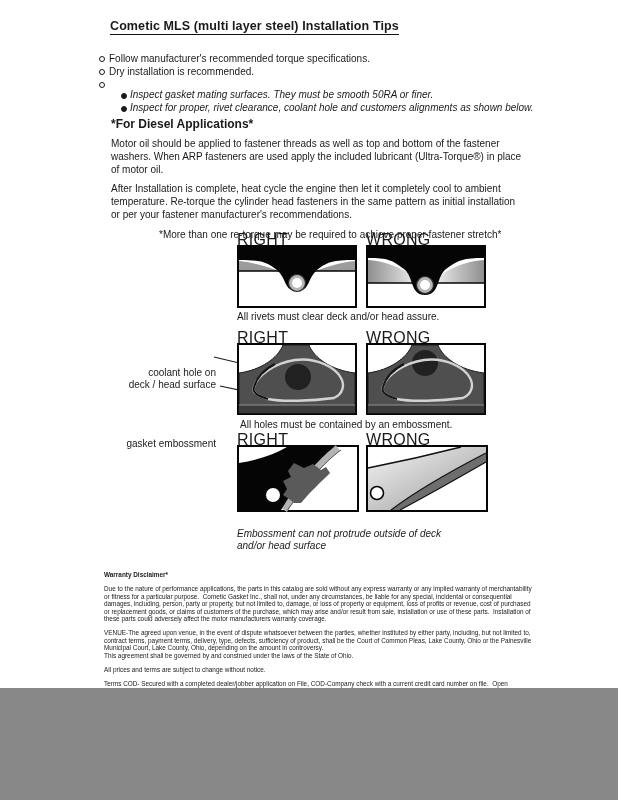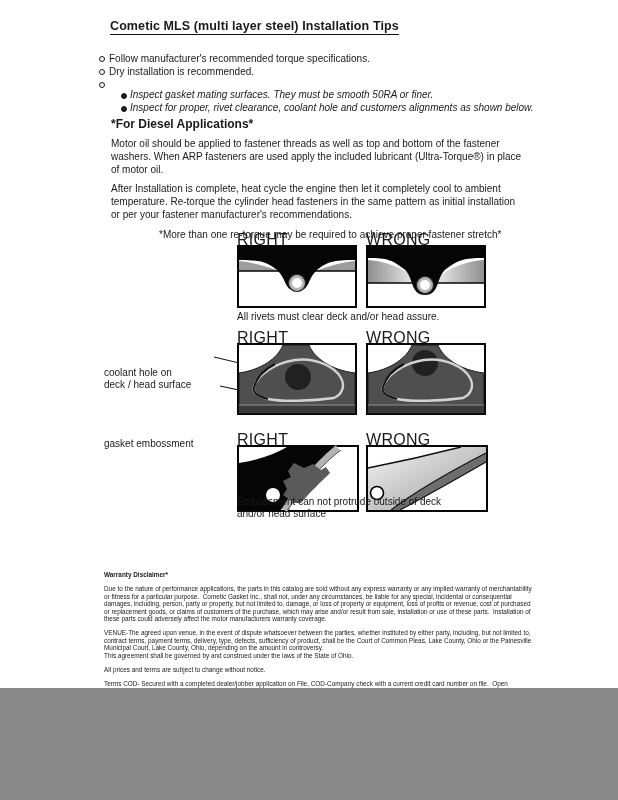--- a/index.html
+++ b/index.html
@@ -19,21 +19,21 @@
   .b-marker{flex:0 0 auto;width:4px;height:4px;border:1px solid #1a1a1a;border-radius:50%;
     margin:4px 4px 0 0;}
   .b-row.lvl2 .b-marker{background:#1a1a1a;width:4px;height:4px;margin-top:4.5px;margin-right:3px;}
   .diesel{left:111px;top:118px;width:412px;font-size:10px;line-height:13px;}
   .diesel h2{font-size:12px;font-weight:bold;margin:0 0 6px 0;}
   .diesel p{margin:0 0 6px 0;white-space:pre-wrap;}
   .diesel .note{margin-top:7px;margin-left:48px;}
   .figlabel{font-size:16px;letter-spacing:.3px;text-align:left;width:120px;}
   .figcap{font-size:10px;line-height:11.5px;white-space:pre-wrap;}
   .figbox{display:block;}
-  .sidelabels{left:104px;top:344px;width:112px;font-size:10px;line-height:11.5px;
+  .sidelabels{left:104px;top:344px;width:112px;text-align:right;font-size:10px;line-height:11.5px;
     white-space:pre-wrap;}
   .sidelabels .lab2{margin-top:25px;}
   .fineprint{left:104px;top:571px;width:428px;font-size:6.4px;line-height:7.4px;}
   .fineprint .fp-head{font-weight:bold;margin:0 0 7px 0;}
   .fineprint p{margin:0 0 7px 0;white-space:pre-wrap;}
   .pagenum{left:372px;top:761px;font-size:13px;letter-spacing:.2px;}
 </style>
 </head>
 <body>
 
@@ -140,20 +140,21 @@
     <path d="M46,2 C41,15 24,27 2,30 L2,70 L118,70 L118,30 C94,27 77,15 72,2 Z" fill="#4f4f4f" stroke="#1a1a1a" stroke-width="1"></path>
     <rect x="2" y="62" width="116" height="8" fill="#3b3b3b"></rect>
     <line x1="2" y1="62" x2="118" y2="62" stroke="#9a9a9a" stroke-width="0.9"></line>
     <circle cx="59" cy="20" r="13" fill="#212121"></circle>
     <g>
       <path d="M17,44 C20,32 38,20 58,17 C80,14 99,25 104,35 C108,42 106,51 97,55 C75,58 45,59 31,56 C21,53 15,50 17,44 Z" fill="none" stroke="#d2d2d2" stroke-width="2.4"></path>
       <path d="M38,21 C28,26 20,34 17,44 C15,50 21,53 31,56" fill="none" stroke="#141414" stroke-width="2"></path>
     </g>
   </svg>
 
+  <div class="abs figcap" style="left:240px;top:419px;">All holes must be contained by an embossment.</div>
 
   <div class="abs figlabel" style="left:237px;top:431px;">RIGHT</div>
   <div class="abs figlabel" style="left:366px;top:431px;">WRONG</div>
 
   <svg class="abs figbox" style="left:237px;top:445px;" width="122" height="67" viewBox="0 0 122 67">
     <rect x="1" y="1" width="120" height="65" fill="#ffffff" stroke="#050505" stroke-width="2"></rect>
     <path d="M47,65 C64,40 84,16 101,3" stroke="#b3b3b3" stroke-width="7" fill="none"></path>
     <path d="M50.5,65 C67,41 87,17 104,5" stroke="#555555" stroke-width="1" fill="none"></path>
     <path d="M50,2 H97 C80,16 60,38 44,65 H2 V18 C22,15 38,9 50,2 Z" fill="#050505"></path>
     <path d="M57,18 L67,23 L76,19 L84,25 L89,22 L93,28 C85,36 73,47 64,58 L57,58 L52,54 L46,50 L50,44 L46,36 L54,32 L51,26 Z" fill="#5a5a5a"></path>
@@ -169,21 +170,21 @@
     </defs>
     <rect x="1" y="1" width="120" height="65" fill="#ffffff" stroke="#050505" stroke-width="2"></rect>
     <path d="M2,23 Q48,14 95,2 L120,2 L120,8 Q58,40 25,65 L2,65 Z" fill="url(#gBand)"></path>
     <path d="M25,65 Q58,40 120,8 L120,17 Q66,48 34,65 Z" fill="#6e6e6e"></path>
     <path d="M2,23 Q48,14 95,2" stroke="#111111" stroke-width="1.4" fill="none"></path>
     <path d="M25,65 Q58,40 120,8" stroke="#111111" stroke-width="1.2" fill="none"></path>
     <path d="M34,65 Q66,48 120,17" stroke="#111111" stroke-width="1.2" fill="none"></path>
     <circle cx="11" cy="48" r="6.5" fill="#ffffff" stroke="#050505" stroke-width="1.6"></circle>
   </svg>
 
-  <div class="abs figcap" style="left:237px;top:496px;">Embossment can not protrude outside of deck
+  <div class="abs figcap" style="left:237px;top:528px;font-style:italic;">Embossment can not protrude outside of deck
 and/or head surface</div>
 
   <div class="abs fineprint">
     <div class="fp-head">Warranty Disclaimer*</div>
     <p>Due to the nature of performance applications, the parts in this catalog are sold without any express warranty or any implied warranty of merchantability or fitness for a particular purpose.  Cometic Gasket Inc., shall not, under any circumstances, be liable for any special, incidental or consequential damages, including, person, party or property, but not limited to, damage, or loss of property or equipment, loss of profits or revenue, cost of purchased or replacement goods, or claims of customers of the purchase, which may arise and/or result from sale, installation or use of these parts.  Installation of these parts could adversely affect the motor manufacturers warranty coverage.</p>
     <p>VENUE-The agreed upon venue, in the event of dispute whatsoever between the parties, whether instituted by either party, including, but not limited to, contract terms, payment terms, delivery, type, defects, sufficiency of product, shall be the Court of Common Pleas, Lake County, Ohio or the Painesville Municipal Court, Lake County, Ohio, depending on the amount in controversy.
 This agreement shall be governed by and construed under the laws of the State of Ohio.</p>
     <p>All prices and terms are subject to change without notice.</p>
     <p>Terms COD- Secured with a completed dealer/jobber application on File, COD-Company check with a current credit card number on file.  Open accounts may be established by well rated firms.  A credit application is available upon request.  Open accounts are due payable Net 30 days from date of invoice.  No statement will be sent.  If an account becomes 60 or more days past due, it is subject to being placed on credit hold.  No orders will be shipped or new orders accepted until past due balance is paid.  If an account becomes 90 or more days past due, it is subject to being placed for collections.  All costs of collection are the responsibility of the customer, including attorney fees, court costs, and other expenses of litigation.</p>
     <p>Returns- Authorized (RGA) must be obtained in advance on all returns.  A packing slip or invoice number must accompany the merchandise.  No returns after 30 days from invoice date.  All returns are subject to a 25% restocking charge.  All custom designed and custom manufactured gaskets are non-returnable.</p>

